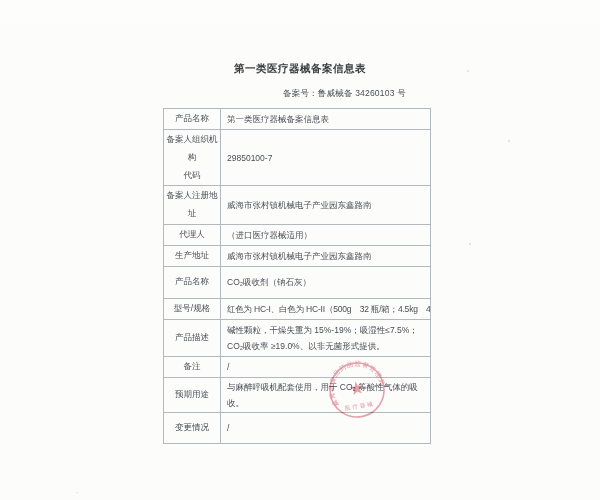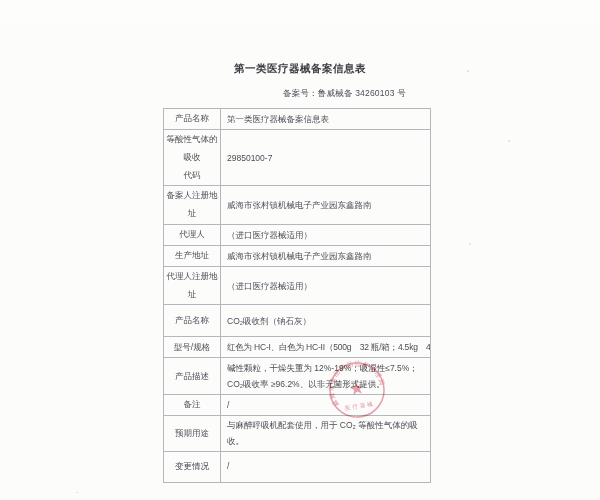--- a/index.html
+++ b/index.html
@@ -58,51 +58,47 @@
 
   <div class="record-no">备案号：鲁威械备 34260103 号</div>
 
   <table class="filing">
     <tbody>
       <tr class="h19">
         <td class="lab">产品名称</td>
         <td class="val">第一类医疗器械备案信息表</td>
       </tr>
       <tr class="h36">
-        <td class="lab">等酸性气体的吸收
+        <td class="lab">备案人组织机构
 代码</td>
         <td class="val">29850100-7</td>
       </tr>
       <tr class="h19">
         <td class="lab">备案人注册地址</td>
         <td class="val">威海市张村镇机械电子产业园东鑫路南</td>
       </tr>
       <tr class="h20">
         <td class="lab">代理人</td>
         <td class="val">（进口医疗器械适用）</td>
       </tr>
       <tr class="h20">
         <td class="lab">生产地址</td>
         <td class="val">威海市张村镇机械电子产业园东鑫路南</td>
       </tr>
-      <tr class="h20">
-        <td class="lab">代理人注册地址</td>
-        <td class="val">（进口医疗器械适用）</td>
-      </tr>
       <tr class="h32">
         <td class="lab">产品名称</td>
         <td class="val">CO₂吸收剂（钠石灰）</td>
       </tr>
       <tr class="h21">
         <td class="lab">型号/规格</td>
         <td class="val nowrap">红色为 HC-I、白色为 HC-II（500g　32 瓶/箱；4.5kg　4 桶/箱）</td>
       </tr>
       <tr class="h37">
         <td class="lab">产品描述</td>
-        <td class="val">碱性颗粒，干燥失重为 12%-19%；吸湿性≤7.5%；CO₂吸收率 ≥96.2%、以非无菌形式提供。</td>
+        <td class="val">碱性颗粒，干燥失重为 15%-19%；吸湿性≤7.5%；CO₂吸收率 ≥19.0%、以非无菌形式提供。</td>
       </tr>
       <tr class="h20">
         <td class="lab">备注</td>
         <td class="val">/</td>
       </tr>
       <tr class="h20">
         <td class="lab">预期用途</td>
         <td class="val">与麻醉呼吸机配套使用，用于 CO₂ 等酸性气体的吸收。</td>
       </tr>
       <tr class="h31">

